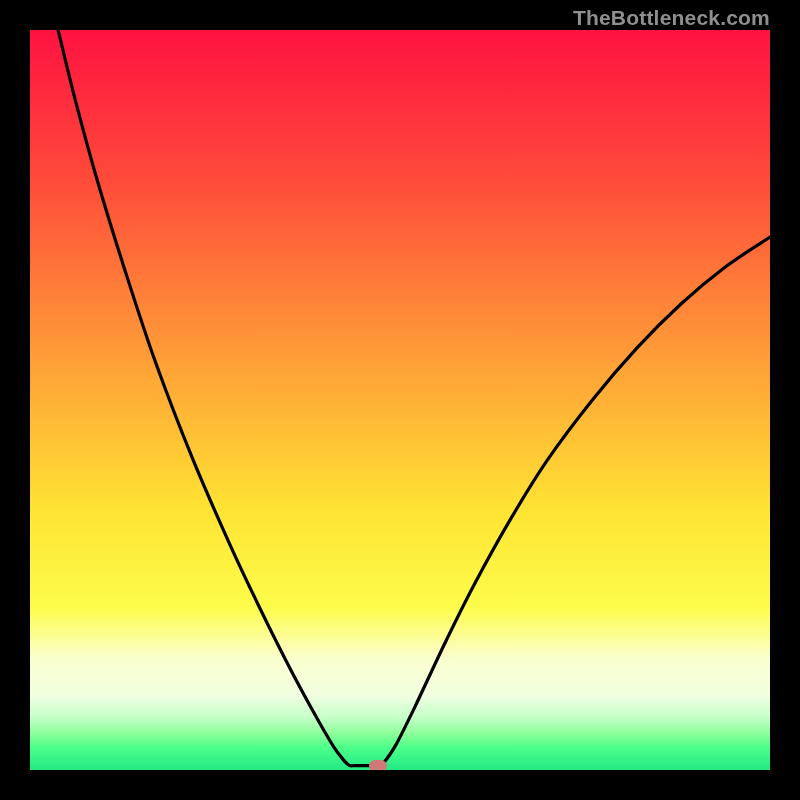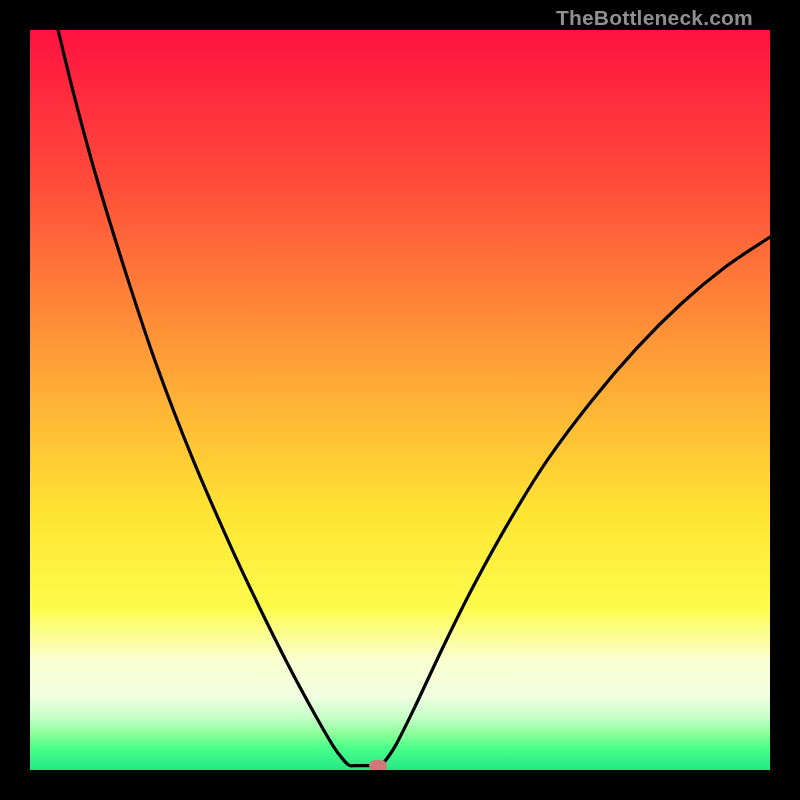--- a/index.html
+++ b/index.html
@@ -36,21 +36,21 @@
   }
   .curve-svg {
     position: absolute;
     left: 0;
     top: 0;
     width: 100%;
     height: 100%;
   }
   .watermark {
     position: absolute;
-    right: 47px;
+    right: 30px;
     top: 6px;
     font-size: 21px;
     font-weight: 600;
     color: #8f8f8f;
     letter-spacing: 0.2px;
   }
   .marker {
     position: absolute;
     width: 18px;
     height: 12px;

